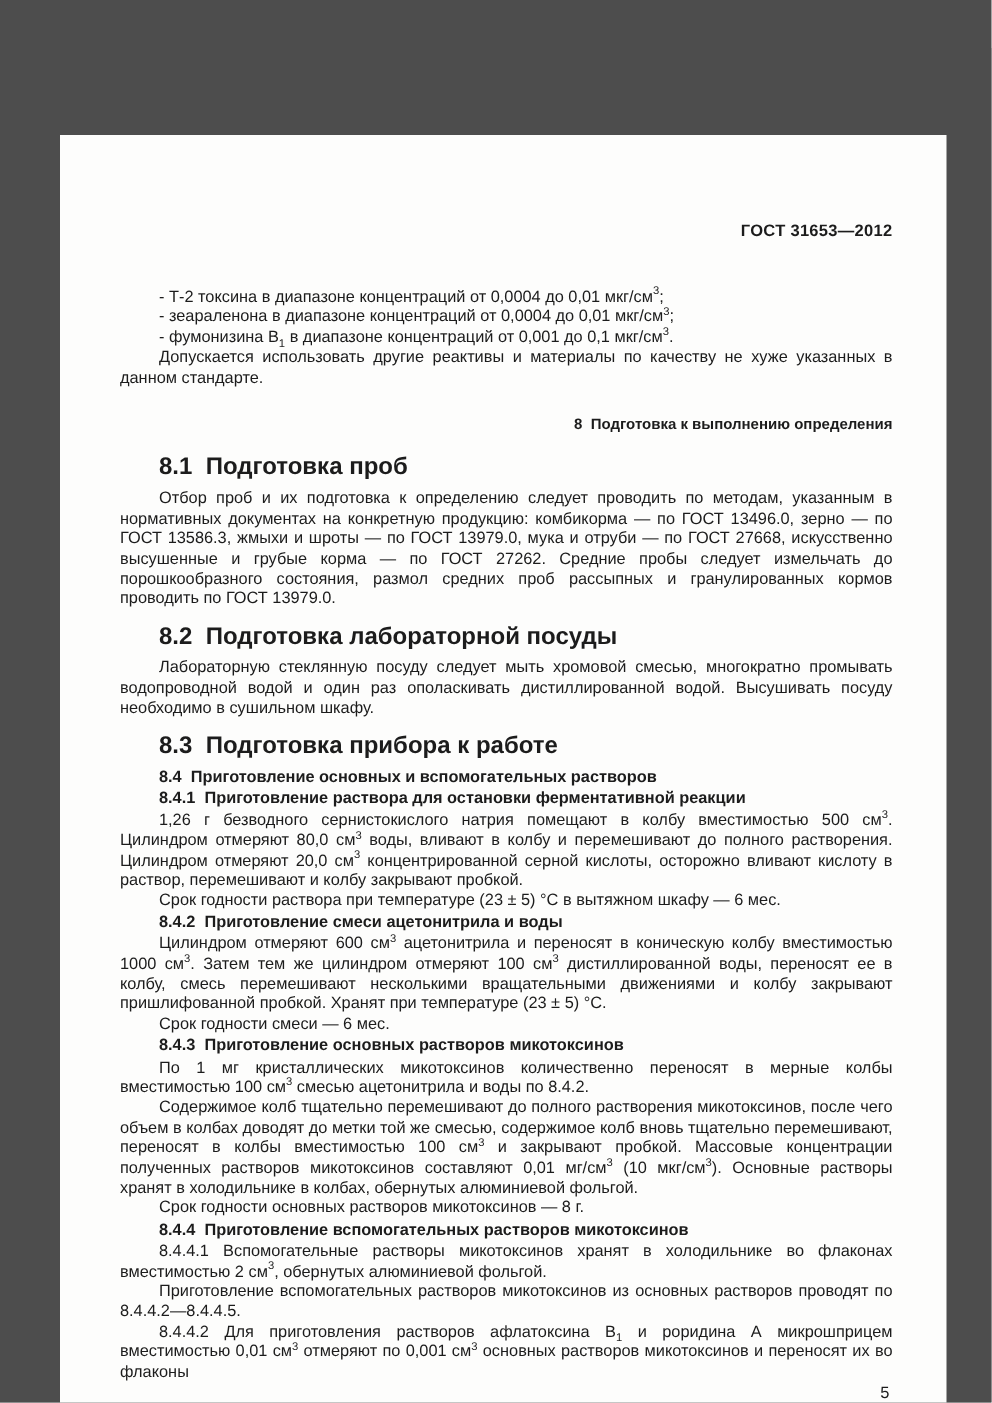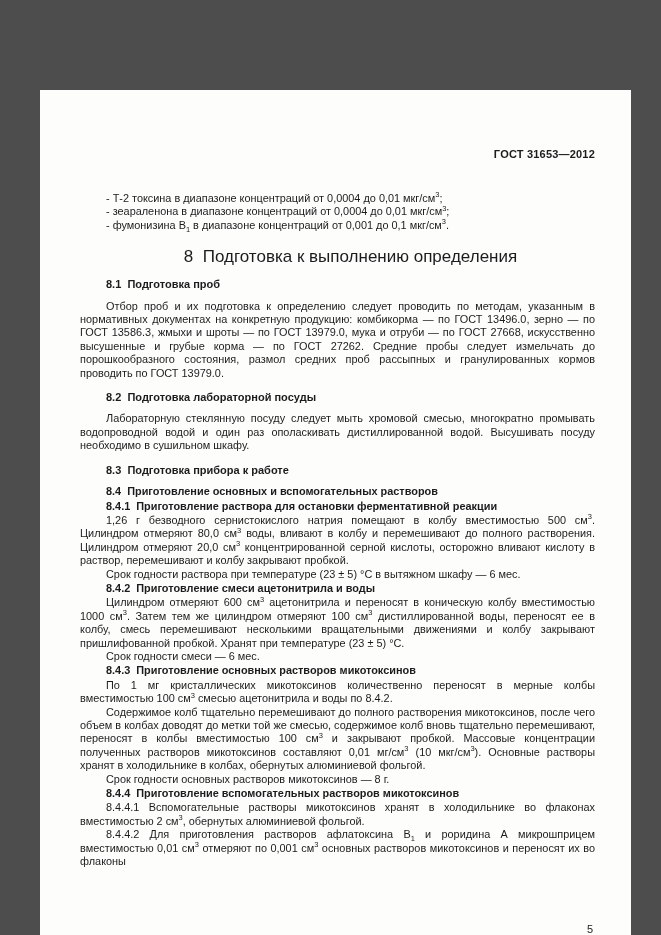--- a/index.html
+++ b/index.html
@@ -37,30 +37,30 @@
   .doc-body {
     font-size: 10.9px;
     line-height: 13.4px;
     text-align: justify;
   }
   .p {
     margin: 0;
     text-indent: 26px;
   }
   .h1 {
-    font-weight: normal;
-    font-size: 17px;
+    font-weight: bold;
+    font-size: 10px;
     line-height: 16px;
     margin: 17px 0 13px 0;
     text-indent: 26px;
-    text-align: center;
+    text-align: right;
   }
   .h2 {
     font-weight: bold;
-    font-size: 11px;
+    font-size: 16px;
     margin: 11px 0 8px 0;
     text-indent: 26px;
     text-align: left;
   }
   .h3 {
     font-weight: bold;
     font-size: 10.9px;
     margin: 1px 0 1px 0;
     text-indent: 26px;
     text-align: left;
@@ -84,37 +84,39 @@
   <div class="page">
 
     <div class="doc-header">
       <span>ГОСТ 31653—2012</span>
     </div>
 
     <div class="doc-body">
       <p class="p">- Т-2 токсина в диапазоне концентраций от 0,0004 до 0,01 мкг/см<sup>3</sup>;</p>
       <p class="p">- зеараленона в диапазоне концентраций от 0,0004 до 0,01 мкг/см<sup>3</sup>;</p>
       <p class="p">- фумонизина В<sub>1</sub> в диапазоне концентраций от 0,001 до 0,1 мкг/см<sup>3</sup>.</p>
+      <p class="p">Допускается использовать другие реактивы и материалы по качеству не хуже указанных в данном стандарте.</p>
       <p class="h1">8&nbsp;&nbsp;Подготовка к выполнению определения</p>
       <p class="h2">8.1&nbsp;&nbsp;Подготовка проб</p>
       <p class="p">Отбор проб и их подготовка к определению следует проводить по методам, указанным в нормативных документах на конкретную продукцию: комбикорма — по ГОСТ 13496.0, зерно — по ГОСТ 13586.3, жмыхи и шроты — по ГОСТ 13979.0, мука и отруби — по ГОСТ 27668, искусственно высушенные и грубые корма — по ГОСТ 27262. Средние пробы следует измельчать до порошкообразного состояния, размол средних проб рассыпных и гранулированных кормов проводить по ГОСТ 13979.0.</p>
       <p class="h2">8.2&nbsp;&nbsp;Подготовка лабораторной посуды</p>
       <p class="p">Лабораторную стеклянную посуду следует мыть хромовой смесью, многократно промывать водопроводной водой и один раз ополаскивать дистиллированной водой. Высушивать посуду необходимо в сушильном шкафу.</p>
       <p class="h2">8.3&nbsp;&nbsp;Подготовка прибора к работе</p>
       <p class="h3">8.4&nbsp;&nbsp;Приготовление основных и вспомогательных растворов</p>
       <p class="h3">8.4.1&nbsp;&nbsp;Приготовление раствора для остановки ферментативной реакции</p>
       <p class="p">1,26 г безводного сернистокислого натрия помещают в колбу вместимостью 500 см<sup>3</sup>. Цилиндром отмеряют 80,0 см<sup>3</sup> воды, вливают в колбу и перемешивают до полного растворения. Цилиндром отмеряют 20,0 см<sup>3</sup> концентрированной серной кислоты, осторожно вливают кислоту в раствор, перемешивают и колбу закрывают пробкой.</p>
       <p class="p">Срок годности раствора при температуре (23 ± 5) °С в вытяжном шкафу — 6 мес.</p>
       <p class="h3">8.4.2&nbsp;&nbsp;Приготовление смеси ацетонитрила и воды</p>
       <p class="p">Цилиндром отмеряют 600 см<sup>3</sup> ацетонитрила и переносят в коническую колбу вместимостью 1000 см<sup>3</sup>. Затем тем же цилиндром отмеряют 100 см<sup>3</sup> дистиллированной воды, переносят ее в колбу, смесь перемешивают несколькими вращательными движениями и колбу закрывают пришлифованной пробкой. Хранят при температуре (23 ± 5) °С.</p>
       <p class="p">Срок годности смеси — 6 мес.</p>
       <p class="h3">8.4.3&nbsp;&nbsp;Приготовление основных растворов микотоксинов</p>
       <p class="p">По 1 мг кристаллических микотоксинов количественно переносят в мерные колбы вместимостью 100 см<sup>3</sup> смесью ацетонитрила и воды по 8.4.2.</p>
       <p class="p">Содержимое колб тщательно перемешивают до полного растворения микотоксинов, после чего объем в колбах доводят до метки той же смесью, содержимое колб вновь тщательно перемешивают, переносят в колбы вместимостью 100 см<sup>3</sup> и закрывают пробкой. Массовые концентрации полученных растворов микотоксинов составляют  0,01 мг/см<sup>3</sup> (10 мкг/см<sup>3</sup>). Основные растворы хранят в холодильнике в колбах, обернутых алюминиевой фольгой.</p>
       <p class="p">Срок годности основных растворов микотоксинов — 8 г.</p>
       <p class="h3">8.4.4&nbsp;&nbsp;Приготовление вспомогательных растворов микотоксинов</p>
       <p class="p">8.4.4.1 Вспомогательные растворы микотоксинов хранят в холодильнике во флаконах вместимостью 2 см<sup>3</sup>, обернутых алюминиевой фольгой.</p>
+      <p class="p">Приготовление вспомогательных растворов микотоксинов из основных растворов проводят по 8.4.4.2—8.4.4.5.</p>
       <p class="p">8.4.4.2 Для приготовления растворов афлатоксина В<sub>1</sub> и роридина А микрошприцем вместимостью 0,01 см<sup>3</sup> отмеряют по 0,001 см<sup>3</sup> основных растворов микотоксинов и переносят их во флаконы</p>
     </div>
 
     <div class="page-footer">5</div>
   </div>
 </div>
 
 </body></html>

